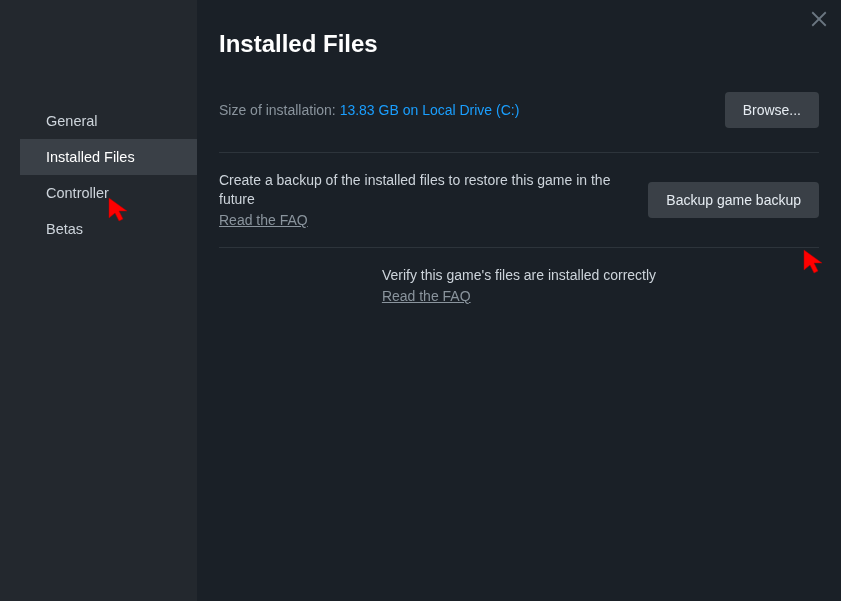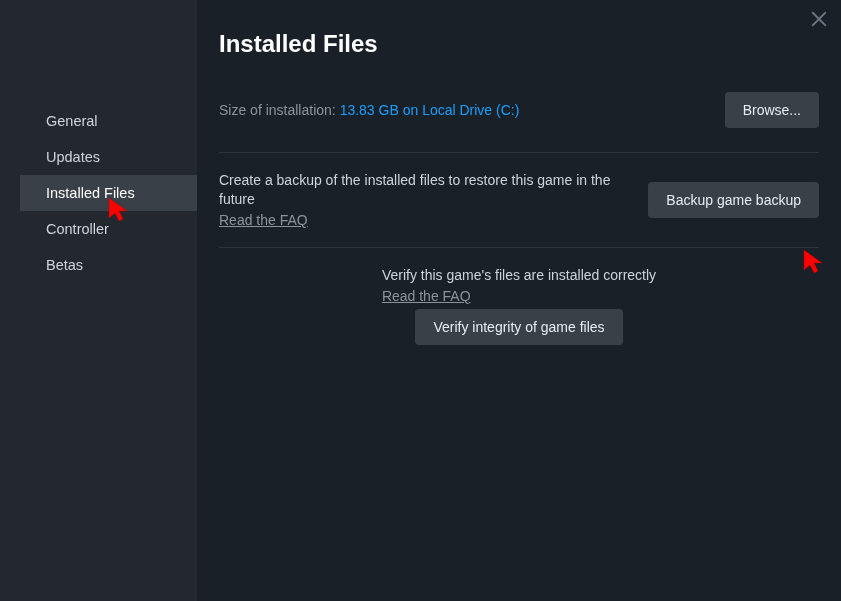--- a/index.html
+++ b/index.html
@@ -99,21 +99,20 @@
   }
   .cursor-arrow svg { width: 100%; height: 100%; }
   #cursor1 { left: 106px; top: 196px; }
   #cursor2 { left: 801px; top: 248px; }
 </style>
 </head>
 <body>
 
 <div class="sidebar">
   <div class="sidebar-item">General</div>
-  <div class="sidebar-item">Updates</div>
   <div class="sidebar-item active">Installed Files</div>
   <div class="sidebar-item">Controller</div>
   <div class="sidebar-item">Betas</div>
 </div>
 
 <div class="main">
   <div class="close-btn">
     <svg viewBox="0 0 16 16">
       <line x1="2" y1="2" x2="14" y2="14" stroke="currentColor" stroke-width="1.6"></line>
       <line x1="14" y1="2" x2="2" y2="14" stroke="currentColor" stroke-width="1.6"></line>
@@ -135,21 +134,20 @@
       <span class="faq-link">Read the FAQ</span>
     </div>
     <button class="btn">Backup game backup</button>
   </div>
 
   <div class="section">
     <div class="section-text">
       <div class="section-desc">Verify this game's files are installed correctly</div>
       <span class="faq-link">Read the FAQ</span>
     </div>
-    <button class="btn">Verify integrity of game files</button>
   </div>
 </div>
 
 <div class="cursor-arrow" id="cursor1">
   <svg viewBox="0 0 24 28">
     <polygon points="3,2 3,22 9,17 13,25 17,23 13,15 21,15" fill="#ff0000" stroke="#b00000" stroke-width="0.5"></polygon>
   </svg>
 </div>
 <div class="cursor-arrow" id="cursor2">
   <svg viewBox="0 0 24 28">

